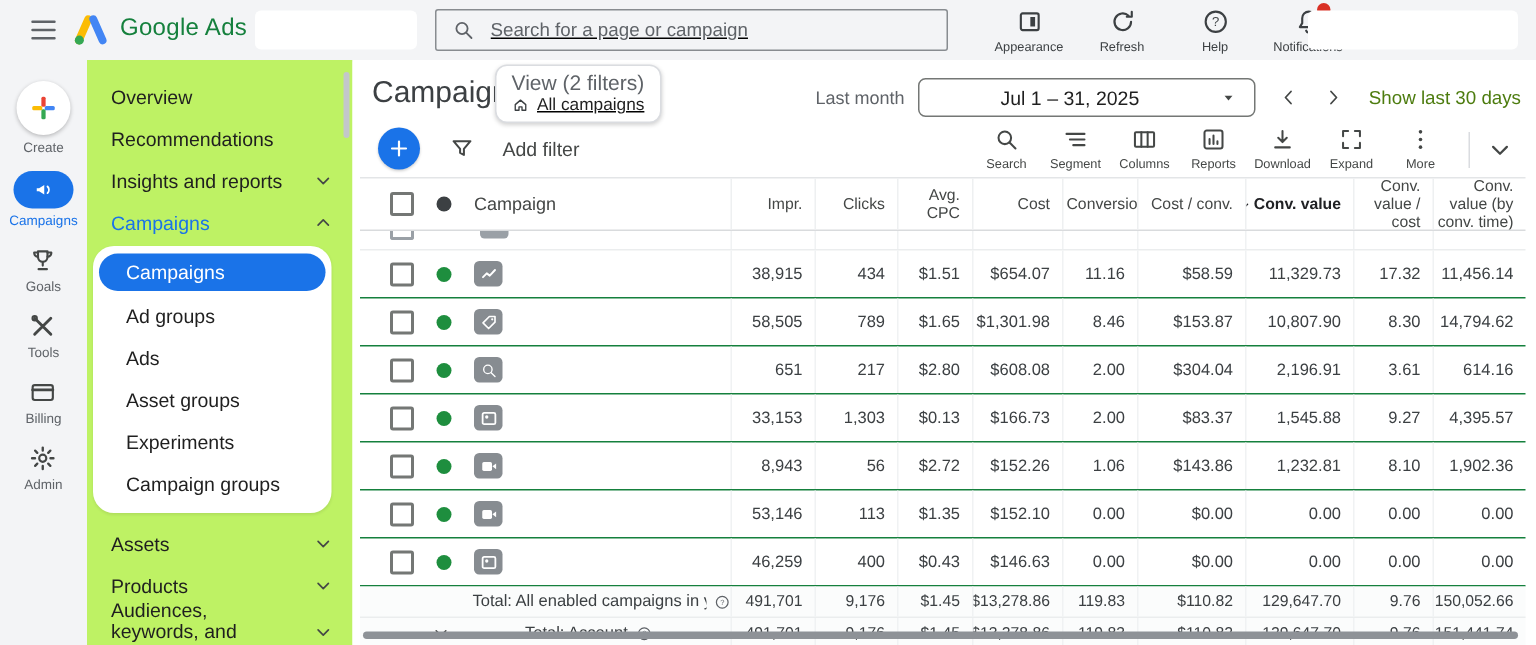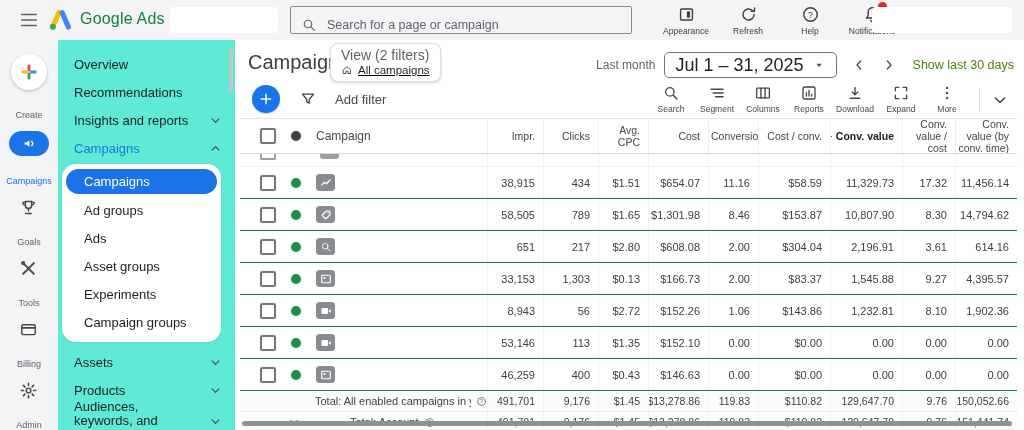--- a/index.html
+++ b/index.html
@@ -7,41 +7,41 @@
   body{outline:1px solid #d7d9db;}
   
   .topbar{position:absolute;left:0;top:0;width:1024px;height:40px;background:#f3f4f6;border-bottom:1px solid #eceeef;}
   .burger{position:absolute;left:18px;top:9px;width:22px;height:22px;color:#5f6368;cursor:pointer;}
   .logo{position:absolute;left:48px;top:8px;width:25px;height:25px;}
   .brand{position:absolute;left:80px;top:10px;font-size:16px;color:#15803d;letter-spacing:.2px;}
   .redact{position:absolute;background:#fff;border-radius:4px;}
   .r1{left:170px;top:7px;width:108px;height:26px;}
   .r2{left:872px;top:7px;width:140px;height:26px;}
   .searchbox{position:absolute;left:290px;top:6px;width:320px;height:26px;border:1px solid #888c90;border-radius:2px;
-    display:flex;align-items:flex-end;padding:0 10px;gap:8px;background:#f3f4f6;}
+    display:flex;align-items:center;padding:0 10px;gap:8px;background:#f3f4f6;text-decoration:underline;}
   .searchbox input{border:none;outline:none;background:transparent;font-size:12.5px;color:#3c4043;width:100%;
     font-family:"Liberation Sans",sans-serif;}
   .searchbox input::placeholder{color:#5f6368;}
   #tb-actions{position:absolute;left:662px;top:5px;display:flex;gap:14px;}
   .tb-act{width:48px;display:flex;flex-direction:column;align-items:center;gap:2px;cursor:pointer;}
   .tb-ic{position:relative;height:19px;}
   .tb-lb{font-size:8.5px;color:#3c4043;white-space:nowrap;}
   .badge{position:absolute;right:-5px;top:-3px;width:9px;height:9px;background:#d93025;border-radius:50%;}
   
   .rail{position:absolute;left:0;top:40px;width:58px;height:390px;background:#f3f4f6;display:flex;flex-direction:column;
     align-items:center;padding-top:14px;box-sizing:border-box;}
-  .rail-it{display:flex;flex-direction:column;align-items:center;gap:20px;margin-bottom:11px;cursor:pointer;}
+  .rail-it{display:flex;flex-direction:column;align-items:center;gap:3px;margin-bottom:11px;cursor:pointer;}
   .create-c{width:36px;height:36px;border-radius:50%;background:#fff;box-shadow:0 1px 3px rgba(0,0,0,.25);
     display:flex;align-items:center;justify-content:center;}
   .rail-pill{width:40px;height:25px;border-radius:13px;background:#1a73e8;display:flex;align-items:center;justify-content:center;}
   .rail-ic{height:20px;display:flex;align-items:center;}
   .rail-lb{font-size:9px;color:#5f6368;}
   .rail-lb.bl{color:#1a73e8;}
   
-  .sidenav{position:absolute;left:58px;top:40px;width:177px;height:390px;background:#5eead4;box-sizing:border-box;padding-top:10px;}
+  .sidenav{position:absolute;left:58px;top:40px;width:177px;height:390px;background:#bef264;box-sizing:border-box;padding-top:10px;}
   .nav-it{height:28px;display:flex;align-items:center;justify-content:space-between;padding:0 12px 0 16px;
     font-size:13px;color:#1f1f1f;cursor:pointer;}
   .nav-it.blue .nav-lb{color:#1a73e8;}
   .nav-it.wrap2{height:34px;}
   .nav-it.wrap2 .nav-lb{line-height:14px;white-space:normal;width:122px;}
   .nav-lb{white-space:nowrap;}
   .nav-ch{display:flex;align-items:center;}
   .nav-card{background:#fff;border-radius:14px;margin:2px 14px 6px 4px;padding:5px 0 6px;box-shadow:0 1px 2px rgba(0,0,0,.08);}
   .nav-sub{height:28px;display:flex;align-items:center;padding-left:22px;font-size:13px;color:#1f1f1f;cursor:pointer;}
   .nav-sub.sel{background:#1a73e8;color:#fff;border-radius:13px;margin:0 4px 2px;height:25px;padding-left:18px;font-weight:500;}
@@ -51,21 +51,21 @@
   .ptitle{position:absolute;left:13px;top:11px;font-size:20px;color:#3c4043;}
   .chip{position:absolute;left:95px;top:3px;background:#fff;border:1px solid #dadce0;border-radius:8px;
     box-shadow:0 1px 3px rgba(0,0,0,.18);padding:3px 10px 5px;cursor:pointer;}
   .chip-cap{font-size:14px;color:#5f6368;}
   .chip-row{display:flex;align-items:center;gap:5px;margin-top:1px;text-decoration:underline;}
   .chip-lb{font-size:11.5px;color:#1f1f1f;font-weight:500;white-space:nowrap;}
   .dates{position:absolute;right:10px;top:12px;display:flex;align-items:center;}
   .date-cap{font-size:12px;color:#5f6368;margin-right:9px;}
   .date-dd{border:1px solid #747775;border-radius:5px;height:24px;display:flex;align-items:center;gap:8px;
     padding:0 10px;cursor:pointer;background:#fff;}
-  .date-dd span{font-size:18px;color:#1f1f1f;white-space:nowrap;}
+  .date-dd span{font-size:13px;color:#1f1f1f;white-space:nowrap;margin-left:44px;}
   .dchev{margin-left:14px;cursor:pointer;display:flex;color:#444746;}
   .showlink{margin-left:16px;font-size:12.5px;color:#4d7c0f;font-weight:500;white-space:nowrap;cursor:pointer;}
   
   .tbar{position:absolute;left:0;top:42px;width:789px;height:36px;}
   .plusbtn{position:absolute;left:17px;top:3px;width:28px;height:28px;border-radius:50%;background:#1a73e8;
     display:flex;align-items:center;justify-content:center;cursor:pointer;box-shadow:0 1px 2px rgba(0,0,0,.2);}
   .funnel{position:absolute;left:64px;top:8px;color:#444746;cursor:pointer;display:flex;}
   .addfilter{position:absolute;left:100px;top:10px;font-size:13px;color:#444746;cursor:pointer;}
   #tools{position:absolute;right:54px;top:2px;display:flex;}
   .tool{width:46px;display:flex;flex-direction:column;align-items:center;gap:2px;cursor:pointer;color:#444746;}

